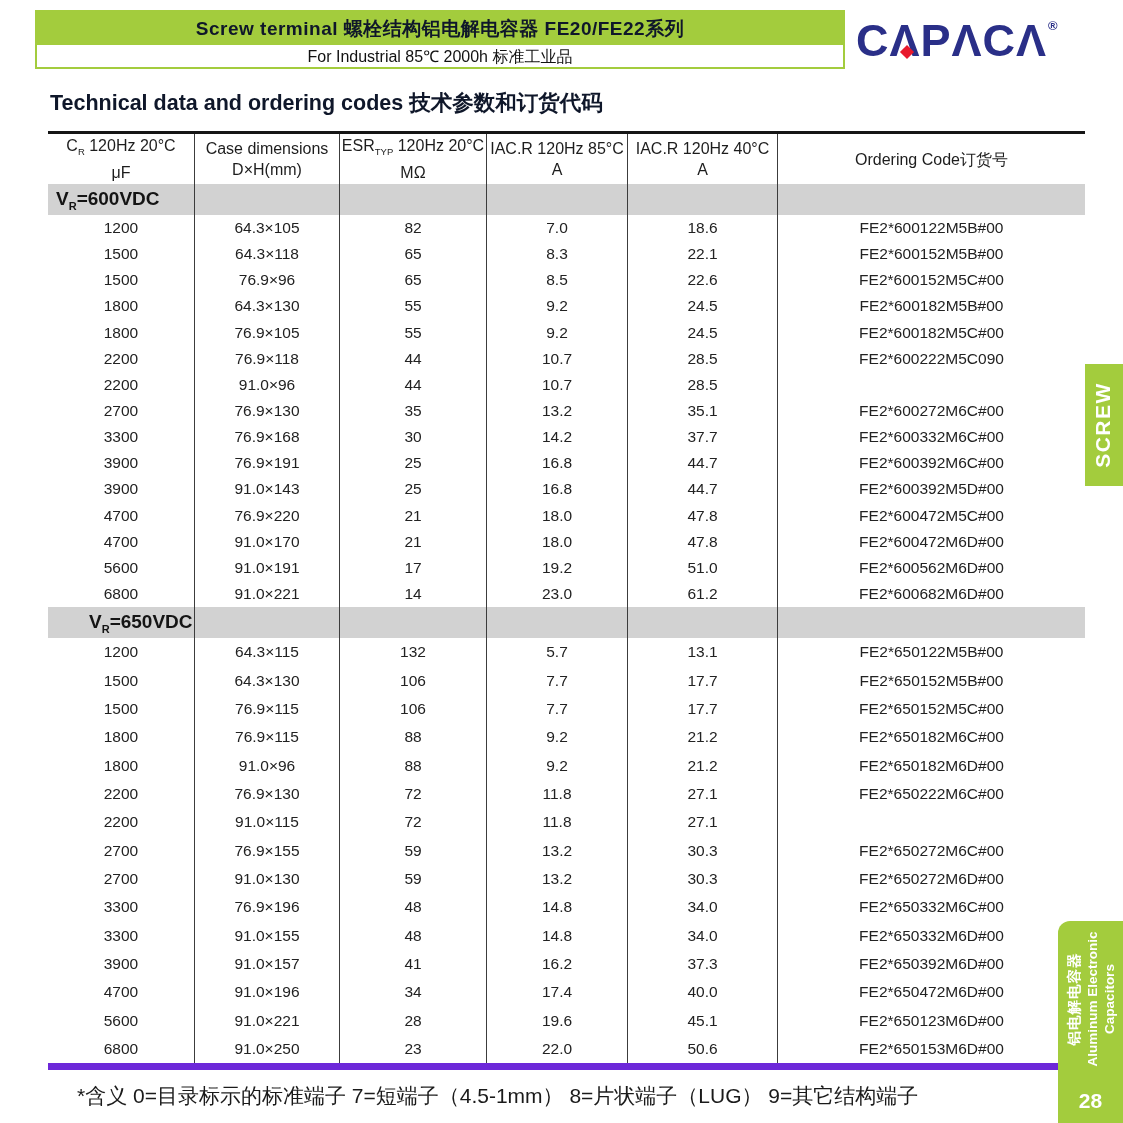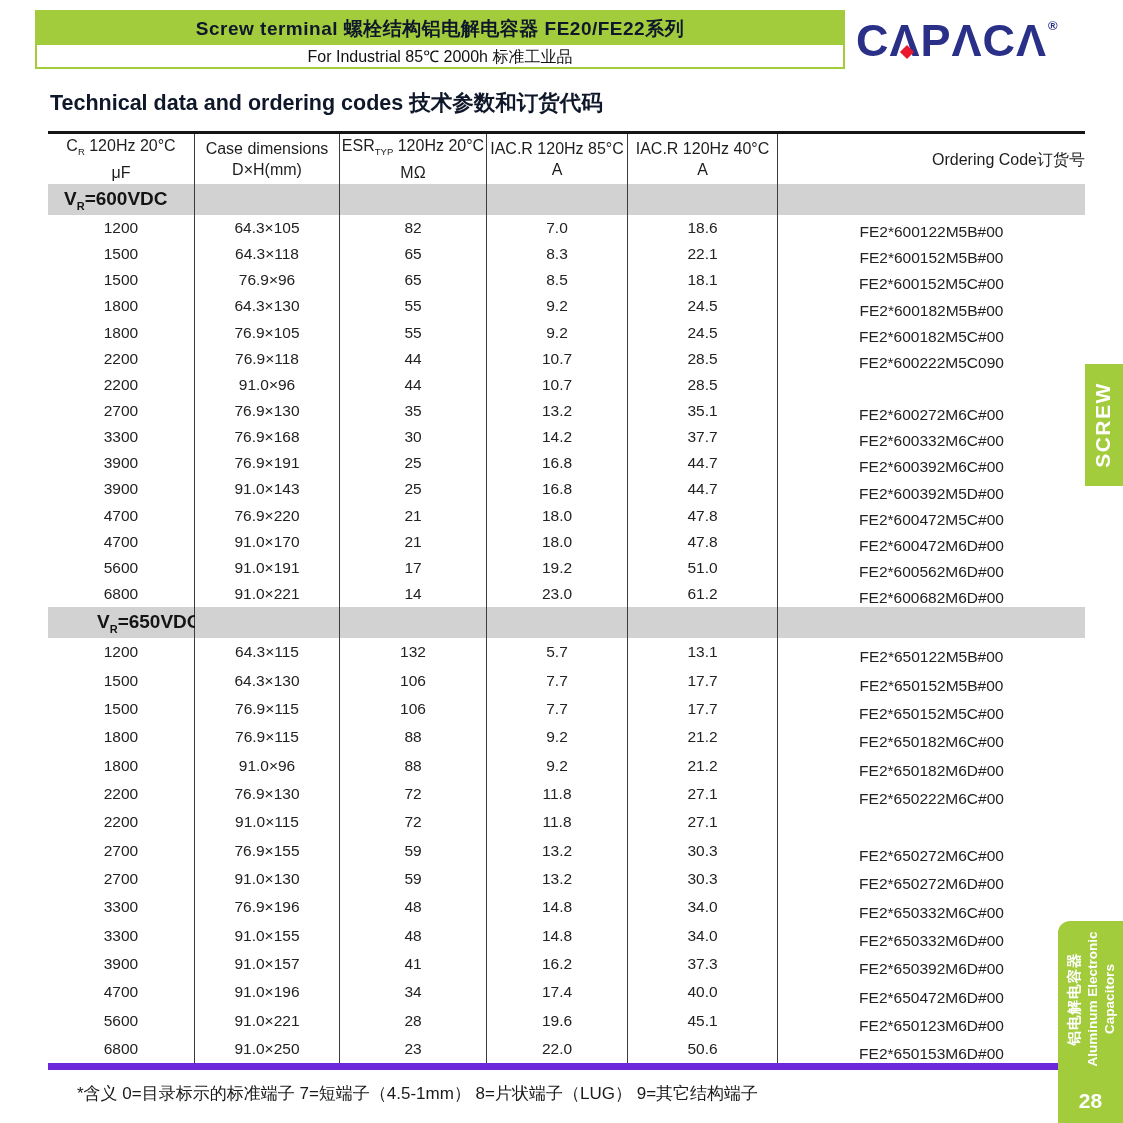--- a/index.html
+++ b/index.html
@@ -19,35 +19,35 @@
   .logo-reg{font-size:13px;font-weight:bold;color:#2A2F88;position:relative;top:-26px;left:1px;}
   .logo-diamond{position:absolute;left:46px;top:35px;width:10px;height:10px;background:#E8192C;transform:rotate(45deg);}
   
   .page-title{position:absolute;left:50px;top:88px;font-size:21.5px;font-weight:bold;color:#0f172a;}
   
   .dtable{position:absolute;left:48px;top:131px;width:1037px;
           border-top:3px solid #151515;border-bottom:7px solid #6d28d9;}
   .trow{display:flex;}
   .cell{box-sizing:border-box;border-right:1px solid #3c3c3c;
         display:flex;align-items:center;justify-content:center;text-align:center;}
-  .cell.c5{border-right:none;align-items:flex-end;}
+  .cell.c5{border-right:none;}
   .c0{width:147px}.c1{width:145px}.c2{width:147px}.c3{width:141px}.c4{width:150px}.c5{width:307px}
   .header-row{height:50px;}
   .hcell{flex-direction:column;font-size:16px;color:#1d1d1d;line-height:21px;}
   .hsub{font-size:9.5px;}
   .band-row{height:31px;}
   .band-cell{background:#d2d2d2;}
-  .band-cell.c0{justify-content:flex-start;padding-left:16px;}
+  .band-cell.c0{justify-content:flex-start;padding-left:8px;}
   .band-label{font-size:19px;font-weight:bold;color:#141414;}
   .band-label sub{font-size:11px;}
   .drow-a{height:26.15px;}
   .drow-b{height:28.35px;}
   .dcell{font-size:15.5px;color:#222;}
   
-  .footnote{position:absolute;left:77px;top:1082px;font-size:17px;color:#1a1a1a;}
+  .footnote{position:absolute;left:77px;top:1082px;font-size:21px;color:#1a1a1a;}
   
   .screw-tab{position:absolute;left:1085px;top:364px;width:38px;height:122px;background:#A3CC3D;}
   .screw-text{position:absolute;width:110px;height:26px;left:-36px;top:48px;transform:rotate(-90deg);
               color:#fff;font-size:21px;font-weight:bold;letter-spacing:1.5px;text-align:center;}
   .corner-tab{position:absolute;left:1058px;top:921px;width:65px;height:202px;background:#A3CC3D;
               border-radius:12px 0 0 0;}
   .corner-vtext{position:absolute;width:160px;height:52px;left:-47.5px;top:52px;transform:rotate(-90deg);
               text-align:center;color:#ffffff;font-weight:bold;line-height:17px;}
   .corner-cjk{font-size:14.5px;letter-spacing:1px;}
   .corner-en{font-size:13.5px;}
@@ -120,21 +120,21 @@
         <div class="cell dcell c2">65</div>
         <div class="cell dcell c3">8.3</div>
         <div class="cell dcell c4">22.1</div>
         <div class="cell dcell c5">FE2*600152M5B#00</div>
       </div>
       <div class="trow drow-a">
         <div class="cell dcell c0">1500</div>
         <div class="cell dcell c1">76.9×96</div>
         <div class="cell dcell c2">65</div>
         <div class="cell dcell c3">8.5</div>
-        <div class="cell dcell c4">18.1</div>
+        <div class="cell dcell c4">22.6</div>
         <div class="cell dcell c5">FE2*600152M5C#00</div>
       </div>
       <div class="trow drow-a">
         <div class="cell dcell c0">1800</div>
         <div class="cell dcell c1">64.3×130</div>
         <div class="cell dcell c2">55</div>
         <div class="cell dcell c3">9.2</div>
         <div class="cell dcell c4">24.5</div>
         <div class="cell dcell c5">FE2*600182M5B#00</div>
       </div>

